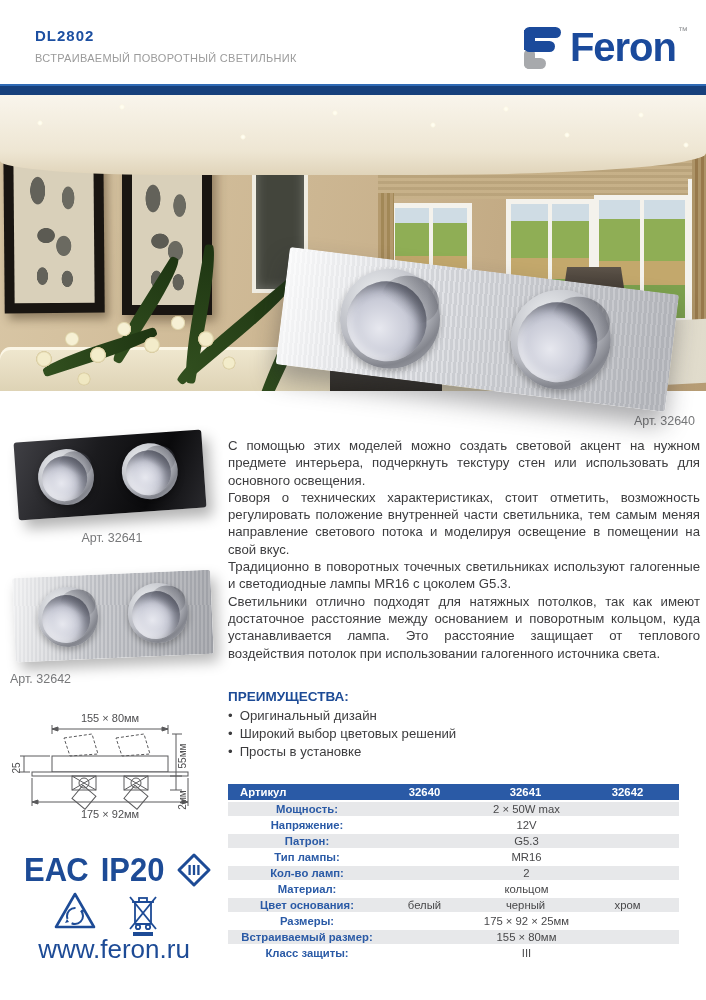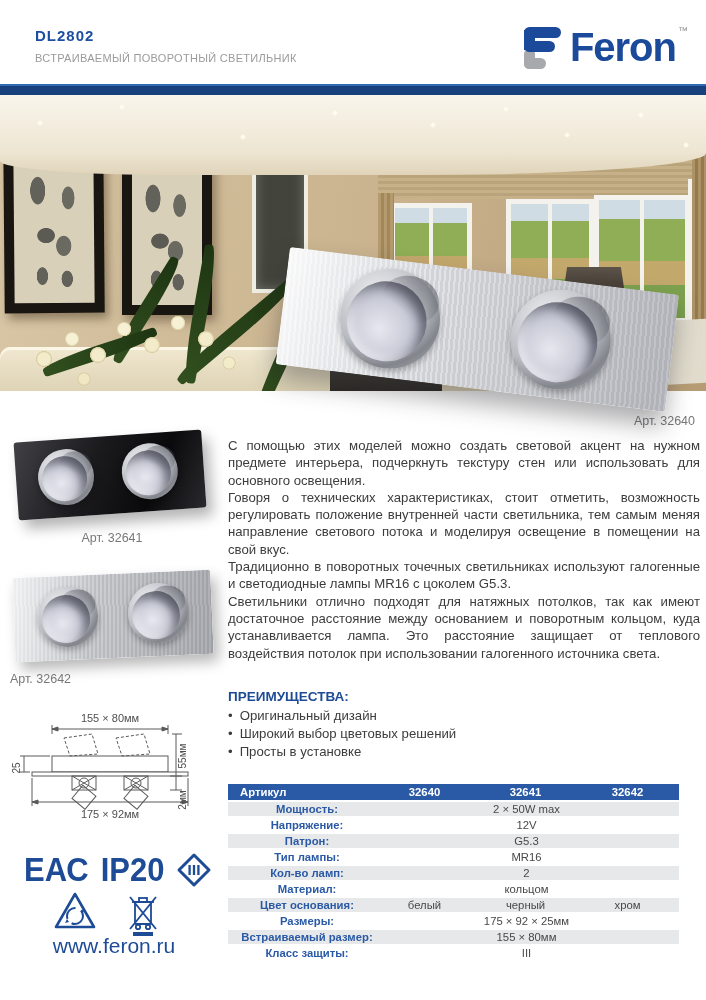--- a/index.html
+++ b/index.html
@@ -130,21 +130,21 @@
 
   
   .drawing { position:absolute; left:12px; top:710px; }
   .drawing text { font-family:"Liberation Sans",sans-serif; fill:#4f4f51; }
   .certs { position:absolute; left:24px; top:852px; width:214px; display:flex; align-items:center; }
   .eac, .ip { font-size:31px; font-weight:bold; color:#1d4b96; letter-spacing:0;
     transform:scaleY(1.08); line-height:34px; }
   .eac { margin-right:12px; } .ip { margin-right:12px; }
   .icons-row { position:absolute; left:52px; top:890px; display:flex; gap:28px; align-items:flex-start; }
   .website { position:absolute; left:12px; top:934px; width:204px; text-align:center;
-    font-size:21px; color:#1d4b96; }
+    font-size:26px; color:#1d4b96; }
 
   
   .desc { position:absolute; left:228px; top:437px; width:472px; font-size:13.2px;
     line-height:17.3px; color:#3c3c3e; text-align:justify; }
   .desc p { margin:0; }
   .advantages { position:absolute; left:228px; top:689px; width:472px; }
   .adv-title { font-size:13.5px; font-weight:bold; color:#1d4b96; margin:0 0 3px 0; }
   .advantages ul { margin:0; padding:0; list-style:none; }
   .advantages li { font-size:13.2px; line-height:18.2px; color:#3c3c3e; }
   .advantages li::before { content:"•"; margin-right:7px; }

